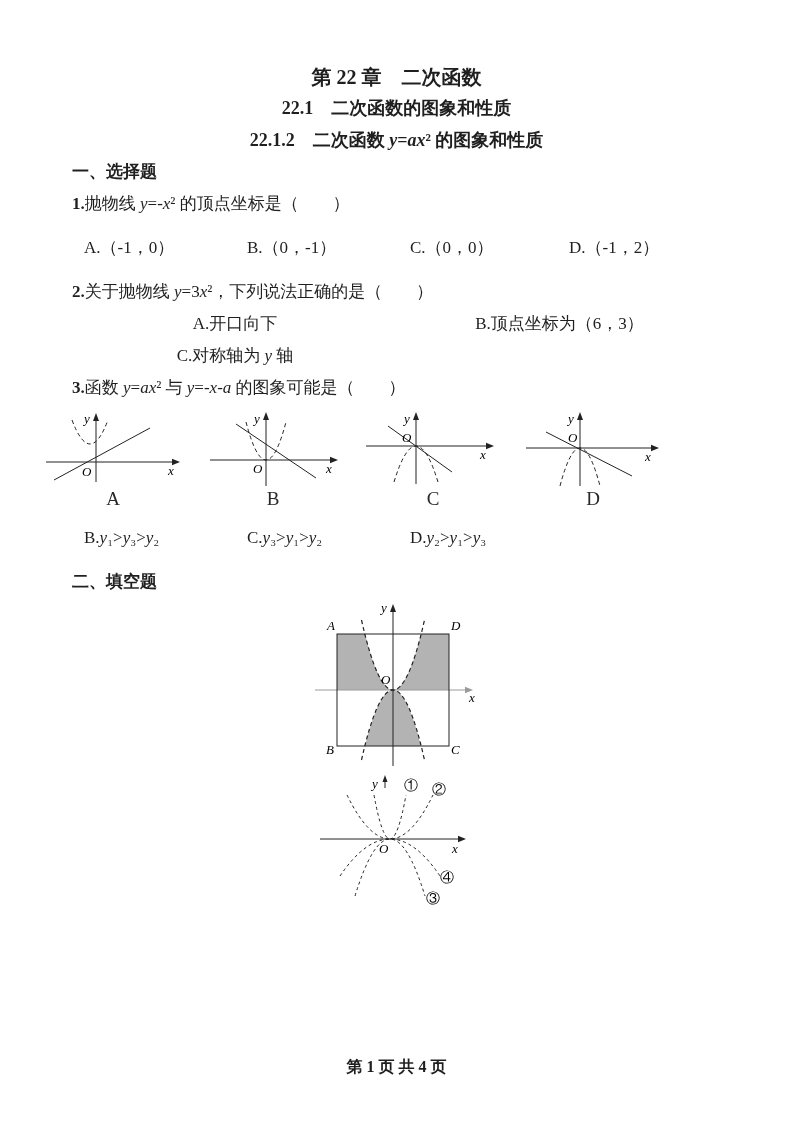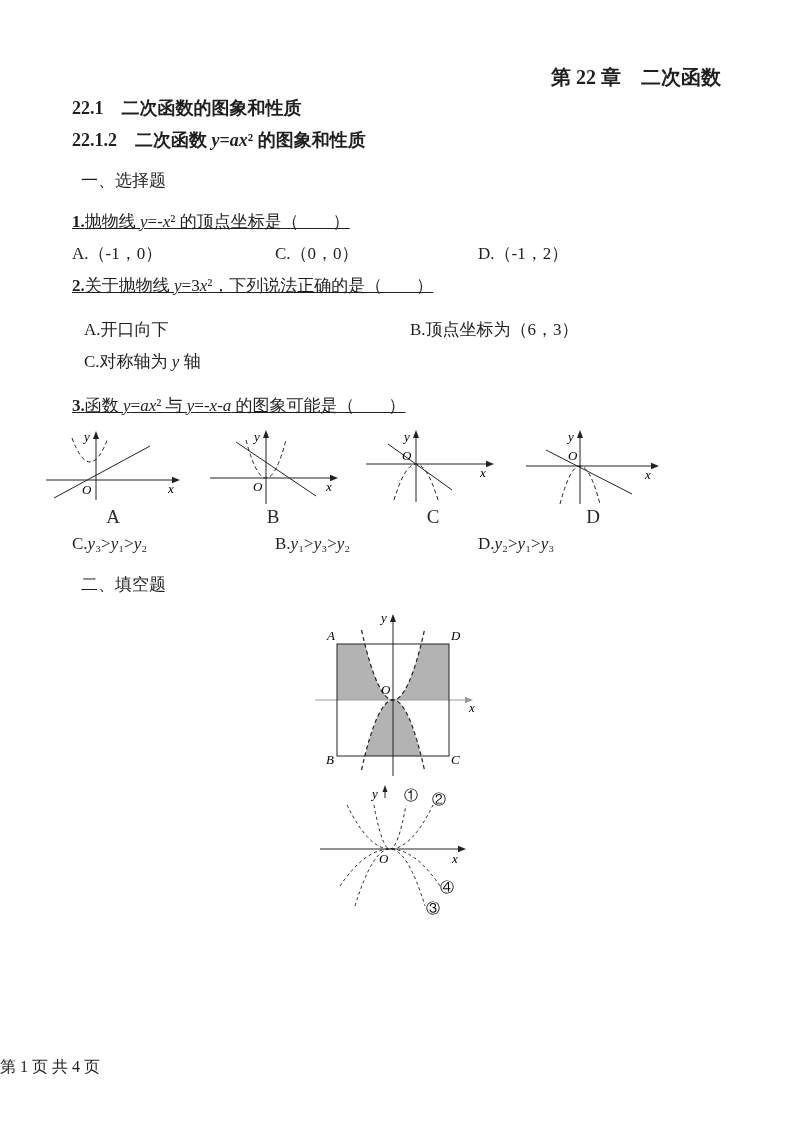--- a/index.html
+++ b/index.html
@@ -9,51 +9,52 @@
     box-sizing:border-box;
     padding:62px 72px 0 72px;
     background:#ffffff;
     color:#1f1f1f;
     font-family:"Liberation Serif","DejaVu Serif",serif;
     font-size:17px;
     line-height:32px;
     overflow:hidden;
   }
   i{font-family:"Liberation Serif","DejaVu Serif",serif;font-style:italic;}
-  .h1{text-align:right;font-weight:bold;font-size:20px;line-height:30px;margin:0;}
-  .h2{text-align:left;font-weight:bold;font-size:18px;line-height:32px;margin:0;}
-  .part-heading{font-weight:normal;margin:9px;line-height:32px;}
-  p.stem{margin:0;text-align:justify;text-decoration:underline;}
-  .opts4{display:grid;grid-template-columns:163px 163px 159px 1fr;margin:0;gap:40px;}
-  .opts2{display:grid;grid-template-columns:326px 1fr;margin:12px;}
+  .h1{text-align:center;font-weight:bold;font-size:20px;line-height:30px;margin:0;}
+  .h2{text-align:center;font-weight:bold;font-size:18px;line-height:32px;margin:0;}
+  .part-heading{font-weight:bold;margin:0;line-height:32px;}
+  p.stem{margin:0;text-align:justify;}
+  .opts4{display:grid;grid-template-columns:163px 163px 159px 1fr;margin:12px;}
+  .opts2{display:grid;grid-template-columns:326px 1fr;margin:0;text-align:center;}
   .graphrow{display:flex;gap:10px;margin:6px 0 0 -34px;}
   .minigraph{margin:0;width:150px;text-align:center;}
   .minigraph figcaption{font-size:19px;line-height:22px;color:#2a2a2a;}
   .figwrap{display:flex;justify-content:center;margin:0;}
   .blank{display:inline-block;border-bottom:1px solid #222;height:14px;vertical-align:baseline;}
   .blank.w68{width:68px;}
   .blank.w95{width:95px;}
-  .footer{position:absolute;left:0;right:0;top:1056px;text-align:left;font-size:16px;line-height:22px;}
+  .footer{position:absolute;left:0;right:0;top:1056px;text-align:center;font-size:16px;line-height:22px;font-weight:bold;}
   svg{display:block;}
   svg text{font-family:"Liberation Serif","DejaVu Serif",serif;}
 </style>
 </head>
 <body>
 
 <div class="page">
 
   <div class="h1">第 22 章　二次函数</div>
   <div class="h2">22.1　二次函数的图象和性质</div>
   <div class="h2">22.1.2　二次函数 <i>y</i>=<i>ax</i>² 的图象和性质</div>
 
   <div class="part-heading">一、选择题</div>
 
   <p class="stem"><b>1.</b>抛物线 <i>y</i>=-<i>x</i>² 的顶点坐标是（　　）</p>
   <div class="opts4">
     <span>A.（-1，0）</span>
+    <span>B.（0，-1）</span>
     <span>C.（0，0）</span>
     <span>D.（-1，2）</span>
   </div>
 
   <p class="stem"><b>2.</b>关于抛物线 <i>y</i>=3<i>x</i>²，下列说法正确的是（　　）</p>
   <div class="opts2">
     <span>A.开口向下</span>
     <span>B.顶点坐标为（6，3）</span>
     <span>C.对称轴为 <i>y</i> 轴</span>
   </div>
@@ -126,22 +127,22 @@
         <text x="50" y="32" font-size="13" font-style="italic">O</text>
         <text x="127" y="51" font-size="13" font-style="italic">x</text>
         <text x="50" y="13" font-size="13" font-style="italic">y</text>
       </svg>
       <figcaption>D</figcaption>
     </figure>
 
   </div>
 
   <div class="opts4">
+    <span>B.<i>y</i>₁&gt;<i>y</i>₃&gt;<i>y</i>₂</span>
     <span>C.<i>y</i>₃&gt;<i>y</i>₁&gt;<i>y</i>₂</span>
-    <span>B.<i>y</i>₁&gt;<i>y</i>₃&gt;<i>y</i>₂</span>
     <span>D.<i>y</i>₂&gt;<i>y</i>₁&gt;<i>y</i>₃</span>
   </div>
 
   <div class="part-heading">二、填空题</div>
 
 
   <div class="figwrap" style="margin-top:2px;">
     <svg width="180" height="172" viewBox="0 0 180 172">
       <rect x="30" y="34" width="112" height="56" fill="#b3b3b3"></rect>
       <path d="M58 34 Q86 146 114 34 Z" fill="#ffffff"></path>

